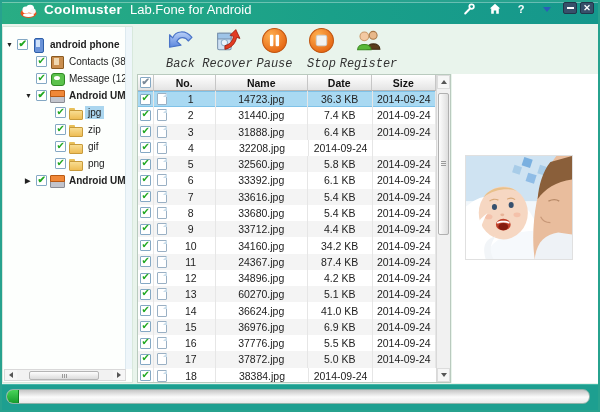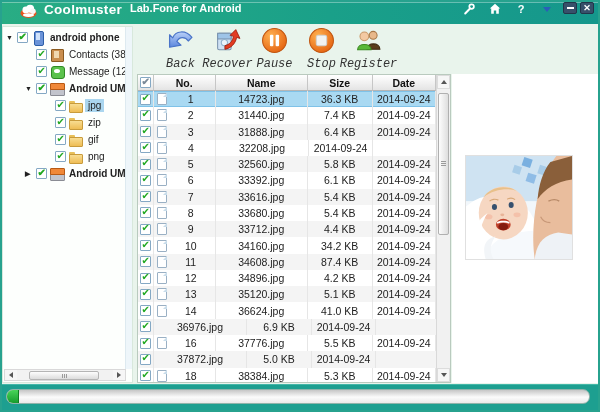--- a/index.html
+++ b/index.html
@@ -7,38 +7,38 @@
   body { font-family:"Liberation Sans", sans-serif; }
 
   .window { position:relative; width:600px; height:412px; margin:0 auto;
     border:2px solid #27a28e; background:#e9f4ec; overflow:hidden; }
 
   
   .titlebar { height:22px; background:linear-gradient(90deg,#29ad84 0%, #1aa089 55%, #15978c 100%);
     box-shadow:inset 0 1px 0 rgba(255,255,255,.35); display:flex; align-items:flex-start; padding:0 4px 0 18px; }
   .logo { width:17px; height:17px; margin-right:7px; flex:0 0 auto; }
   .brand { color:#fff; font-weight:bold; font-size:13.5px; letter-spacing:.3px; margin-right:8px; }
-  .product { color:#fff; font-weight:bold; font-size:11px; }
+  .product { color:#fff; font-weight:normal; font-size:13px; }
   .tb-spacer { flex:1; }
   .tb-ico { width:16px; height:14px; margin:0 5px; display:flex; align-items:center; justify-content:center; cursor:pointer; }
   .help-q { color:#fff; font-weight:bold; font-size:11px; }
   .skin-arrow { width:0; height:0; border-left:4px solid transparent; border-right:4px solid transparent; border-top:5px solid #2a5fb8; }
   .winbtn { width:14px; height:12px; background:#37506a; border:1px solid #223549; border-radius:2px;
     color:#fff; display:flex; align-items:center; justify-content:center; margin-left:3px; cursor:pointer; }
   .winbtn .bar { width:7px; height:2px; background:#fff; }
   .winbtn.close { font-size:9px; font-weight:bold; line-height:1; }
 
   
   .content { position:relative; height:360px; }
 
   
   .sidebar { position:absolute; left:0; top:2px; width:131px; height:357px; background:#fdfffd;
     border:1px solid #d8e8dc; overflow:hidden; }
   .sidebar-vstrip { position:absolute; right:0; top:0; bottom:13px; width:7px; background:#eef6fa; border-left:1px solid #ddeaf0; }
-  .tree { padding-top:2px; }
+  .tree { padding-top:9px; }
   .trow { display:flex; align-items:center; height:17px; font-size:10px; color:#222; white-space:nowrap; cursor:pointer; }
   .trow.lv0 { padding-left:3px; } .trow.lv1 { padding-left:22px; } .trow.lv2 { padding-left:41px; }
   .trow.bold { font-weight:bold; }
   .exp { width:11px; font-size:7px; color:#222; flex:0 0 auto; }
   .cb { width:11px; height:11px; background:#fff; border:1px solid #84a8c4; border-radius:1px;
     position:relative; flex:0 0 auto; }
   .cb::after { content:"\2714"; position:absolute; left:0.5px; top:-2.5px; font-size:10px; color:#21a821; }
   .cb.dim::after { color:#7a8a99; }
   .tico { width:14px; height:13px; position:relative; margin:0 2px 0 3px; flex:0 0 auto; }
   .tlabel { padding:1px 3px; }
@@ -305,22 +305,22 @@
     </div>
 
     <div class="grid">
       <div class="grid-cols">
         <div class="thead">
           <span class="th c-sel">
               <span class="cb dim"></span>
             </span>
           <span class="th c-no">No.</span>
           <span class="th c-name">Name</span>
+          <span class="th c-date">Date</span>
           <span class="th c-size">Size</span>
-          <span class="th c-date">Date</span>
         </div>
         <div class="tbody" id="tbody">
             <div class="row selected">
               <span class="cell c-sel">
                 <span class="cb"></span>
               </span>
               <span class="cell c-no">
                 <span class="fileicon"></span>
                 <span class="no-text">1</span>
               </span>
@@ -436,21 +436,21 @@
               <span class="cell c-date">2014-09-24</span>
             </div>
             <div class="row">
               <span class="cell c-sel">
                 <span class="cb"></span>
               </span>
               <span class="cell c-no">
                 <span class="fileicon"></span>
                 <span class="no-text">11</span>
               </span>
-              <span class="cell c-name">34608.jpg</span>
+              <span class="cell c-name">24367.jpg</span>
               <span class="cell c-size">87.4 KB</span>
               <span class="cell c-date">2014-09-24</span>
             </div>
             <div class="row">
               <span class="cell c-sel">
                 <span class="cb"></span>
               </span>
               <span class="cell c-no">
                 <span class="fileicon"></span>
                 <span class="no-text">12</span>
@@ -460,74 +460,81 @@
               <span class="cell c-date">2014-09-24</span>
             </div>
             <div class="row">
               <span class="cell c-sel">
                 <span class="cb"></span>
               </span>
               <span class="cell c-no">
                 <span class="fileicon"></span>
                 <span class="no-text">13</span>
               </span>
-              <span class="cell c-name">35120.jpg</span>
+              <span class="cell c-name">60270.jpg</span>
               <span class="cell c-size">5.1 KB</span>
               <span class="cell c-date">2014-09-24</span>
             </div>
             <div class="row">
               <span class="cell c-sel">
                 <span class="cb"></span>
               </span>
               <span class="cell c-no">
                 <span class="fileicon"></span>
                 <span class="no-text">14</span>
               </span>
               <span class="cell c-name">36624.jpg</span>
               <span class="cell c-size">41.0 KB</span>
               <span class="cell c-date">2014-09-24</span>
             </div>
             <div class="row">
               <span class="cell c-sel">
                 <span class="cb"></span>
               </span>
+              <span class="cell c-no">
+                <span class="fileicon"></span>
+                <span class="no-text">15</span>
+              </span>
               <span class="cell c-name">36976.jpg</span>
               <span class="cell c-size">6.9 KB</span>
               <span class="cell c-date">2014-09-24</span>
             </div>
             <div class="row">
               <span class="cell c-sel">
                 <span class="cb"></span>
               </span>
               <span class="cell c-no">
                 <span class="fileicon"></span>
                 <span class="no-text">16</span>
               </span>
               <span class="cell c-name">37776.jpg</span>
               <span class="cell c-size">5.5 KB</span>
               <span class="cell c-date">2014-09-24</span>
             </div>
             <div class="row">
               <span class="cell c-sel">
                 <span class="cb"></span>
               </span>
+              <span class="cell c-no">
+                <span class="fileicon"></span>
+                <span class="no-text">17</span>
+              </span>
               <span class="cell c-name">37872.jpg</span>
               <span class="cell c-size">5.0 KB</span>
               <span class="cell c-date">2014-09-24</span>
             </div>
             <div class="row">
               <span class="cell c-sel">
                 <span class="cb"></span>
               </span>
               <span class="cell c-no">
                 <span class="fileicon"></span>
                 <span class="no-text">18</span>
               </span>
               <span class="cell c-name">38384.jpg</span>
-              <span class="cell c-size">5.3 KB</span>
               <span class="cell c-date">2014-09-24</span>
             </div>
           </div>
       </div>
       <div class="vscroll">
         <span class="vs-btn up">
             <span class="tri-u"></span>
           </span>
         <span class="vs-thumb">
             <span class="vs-grip">

